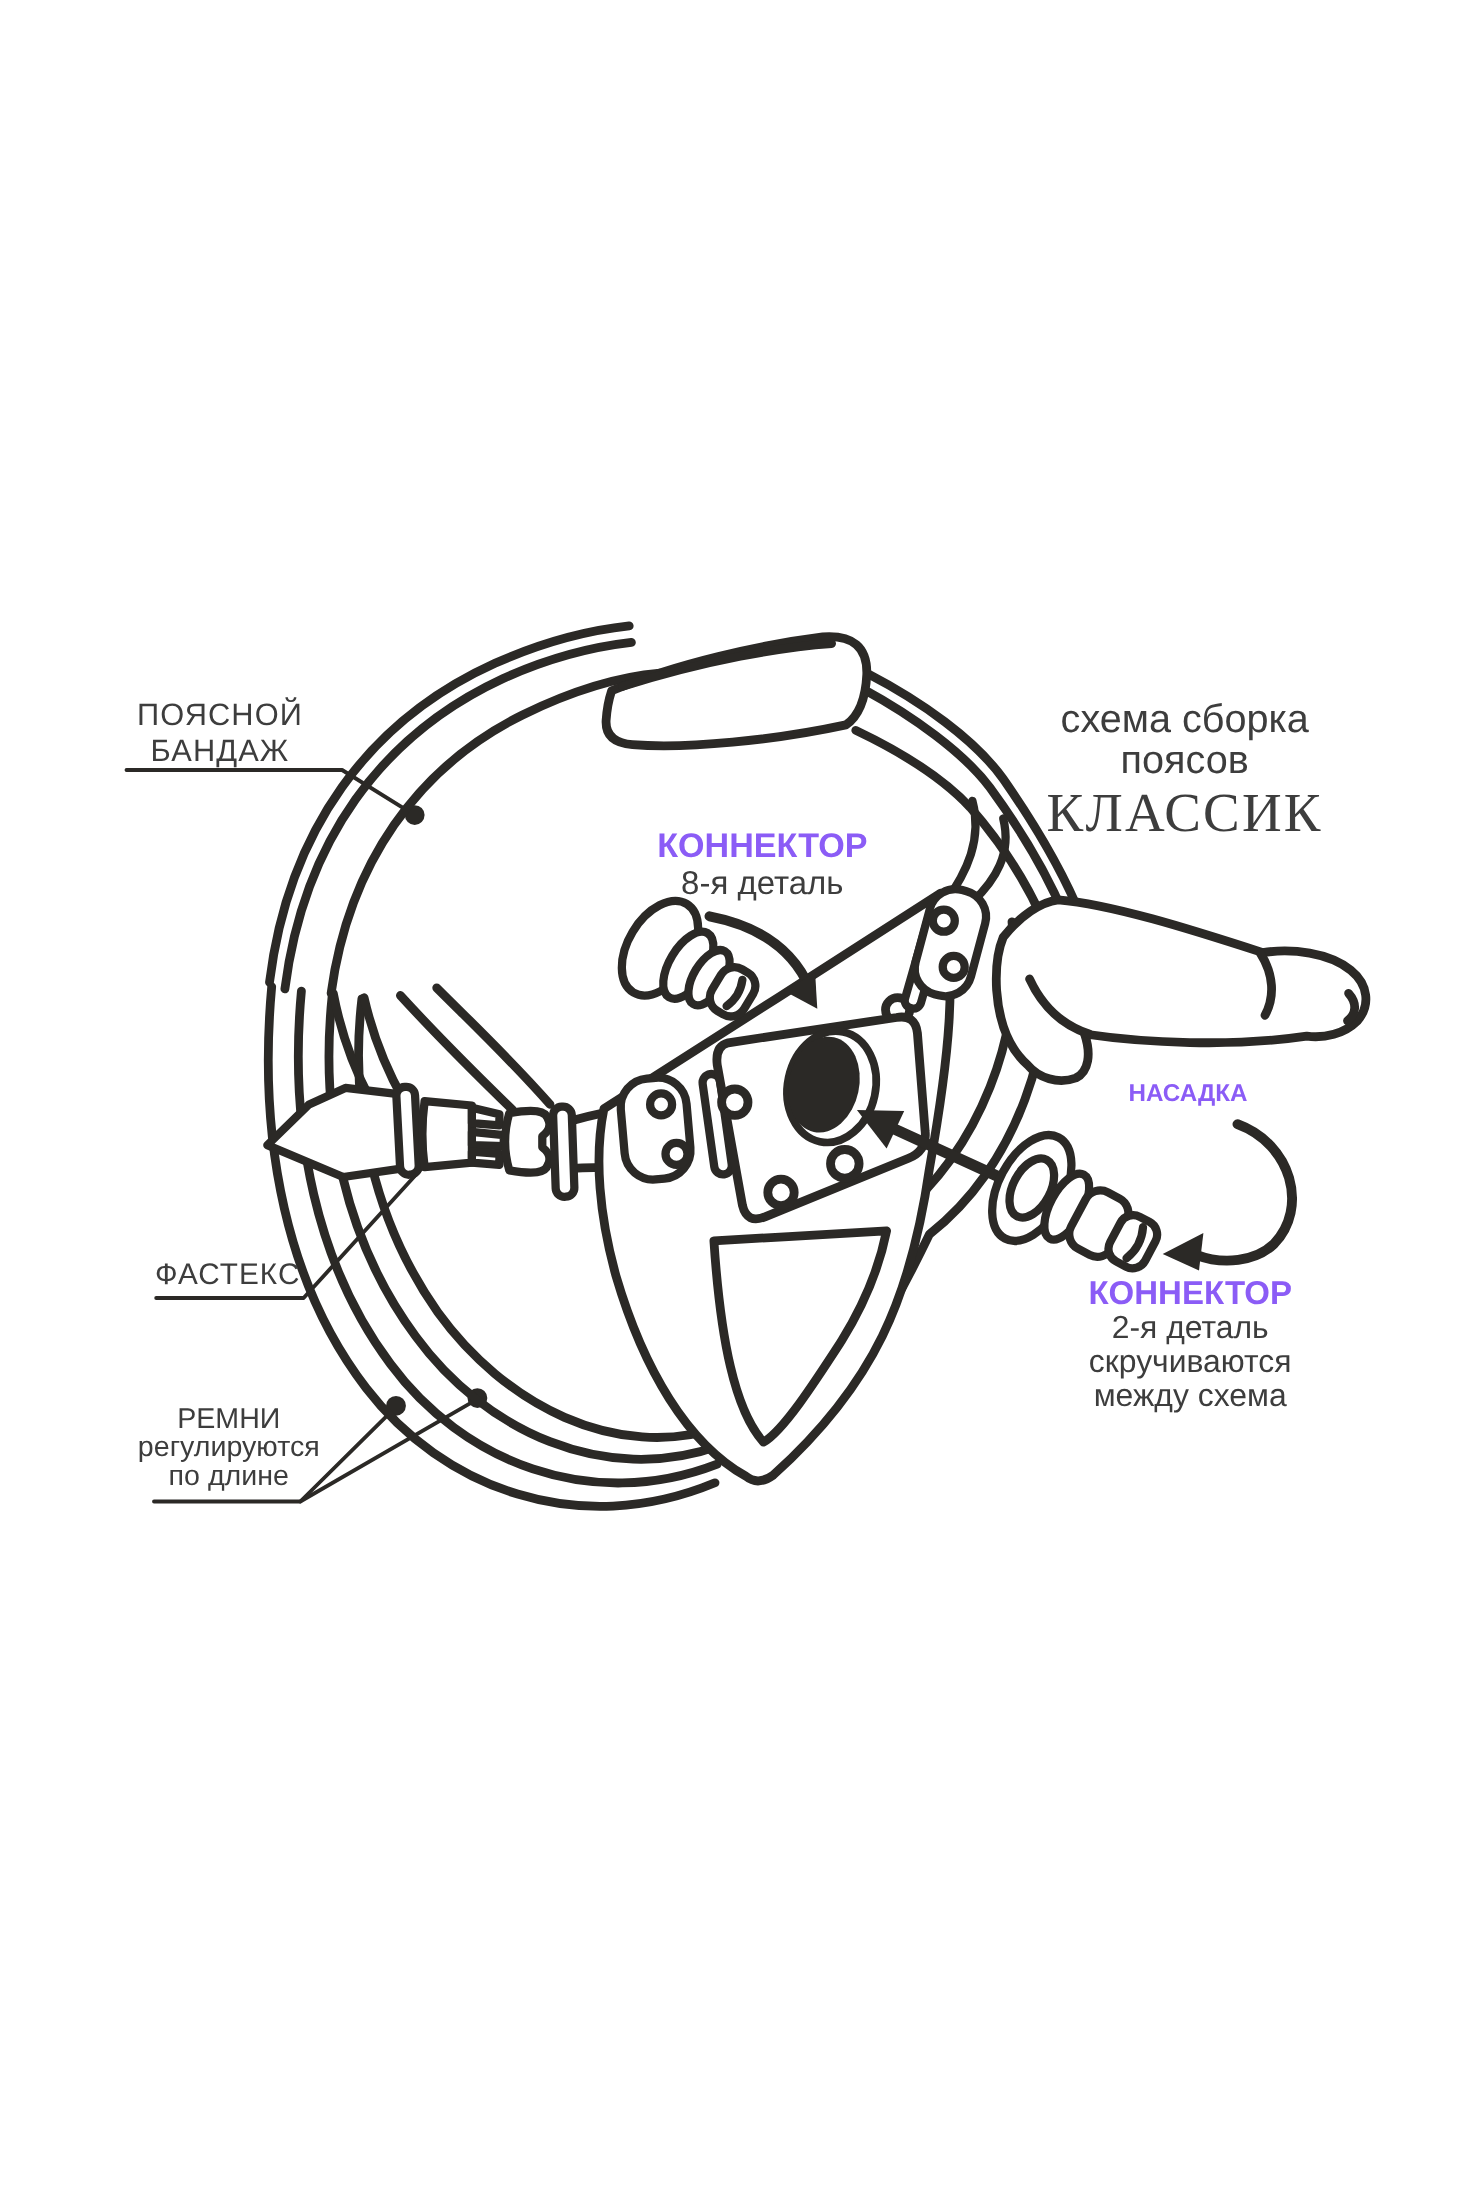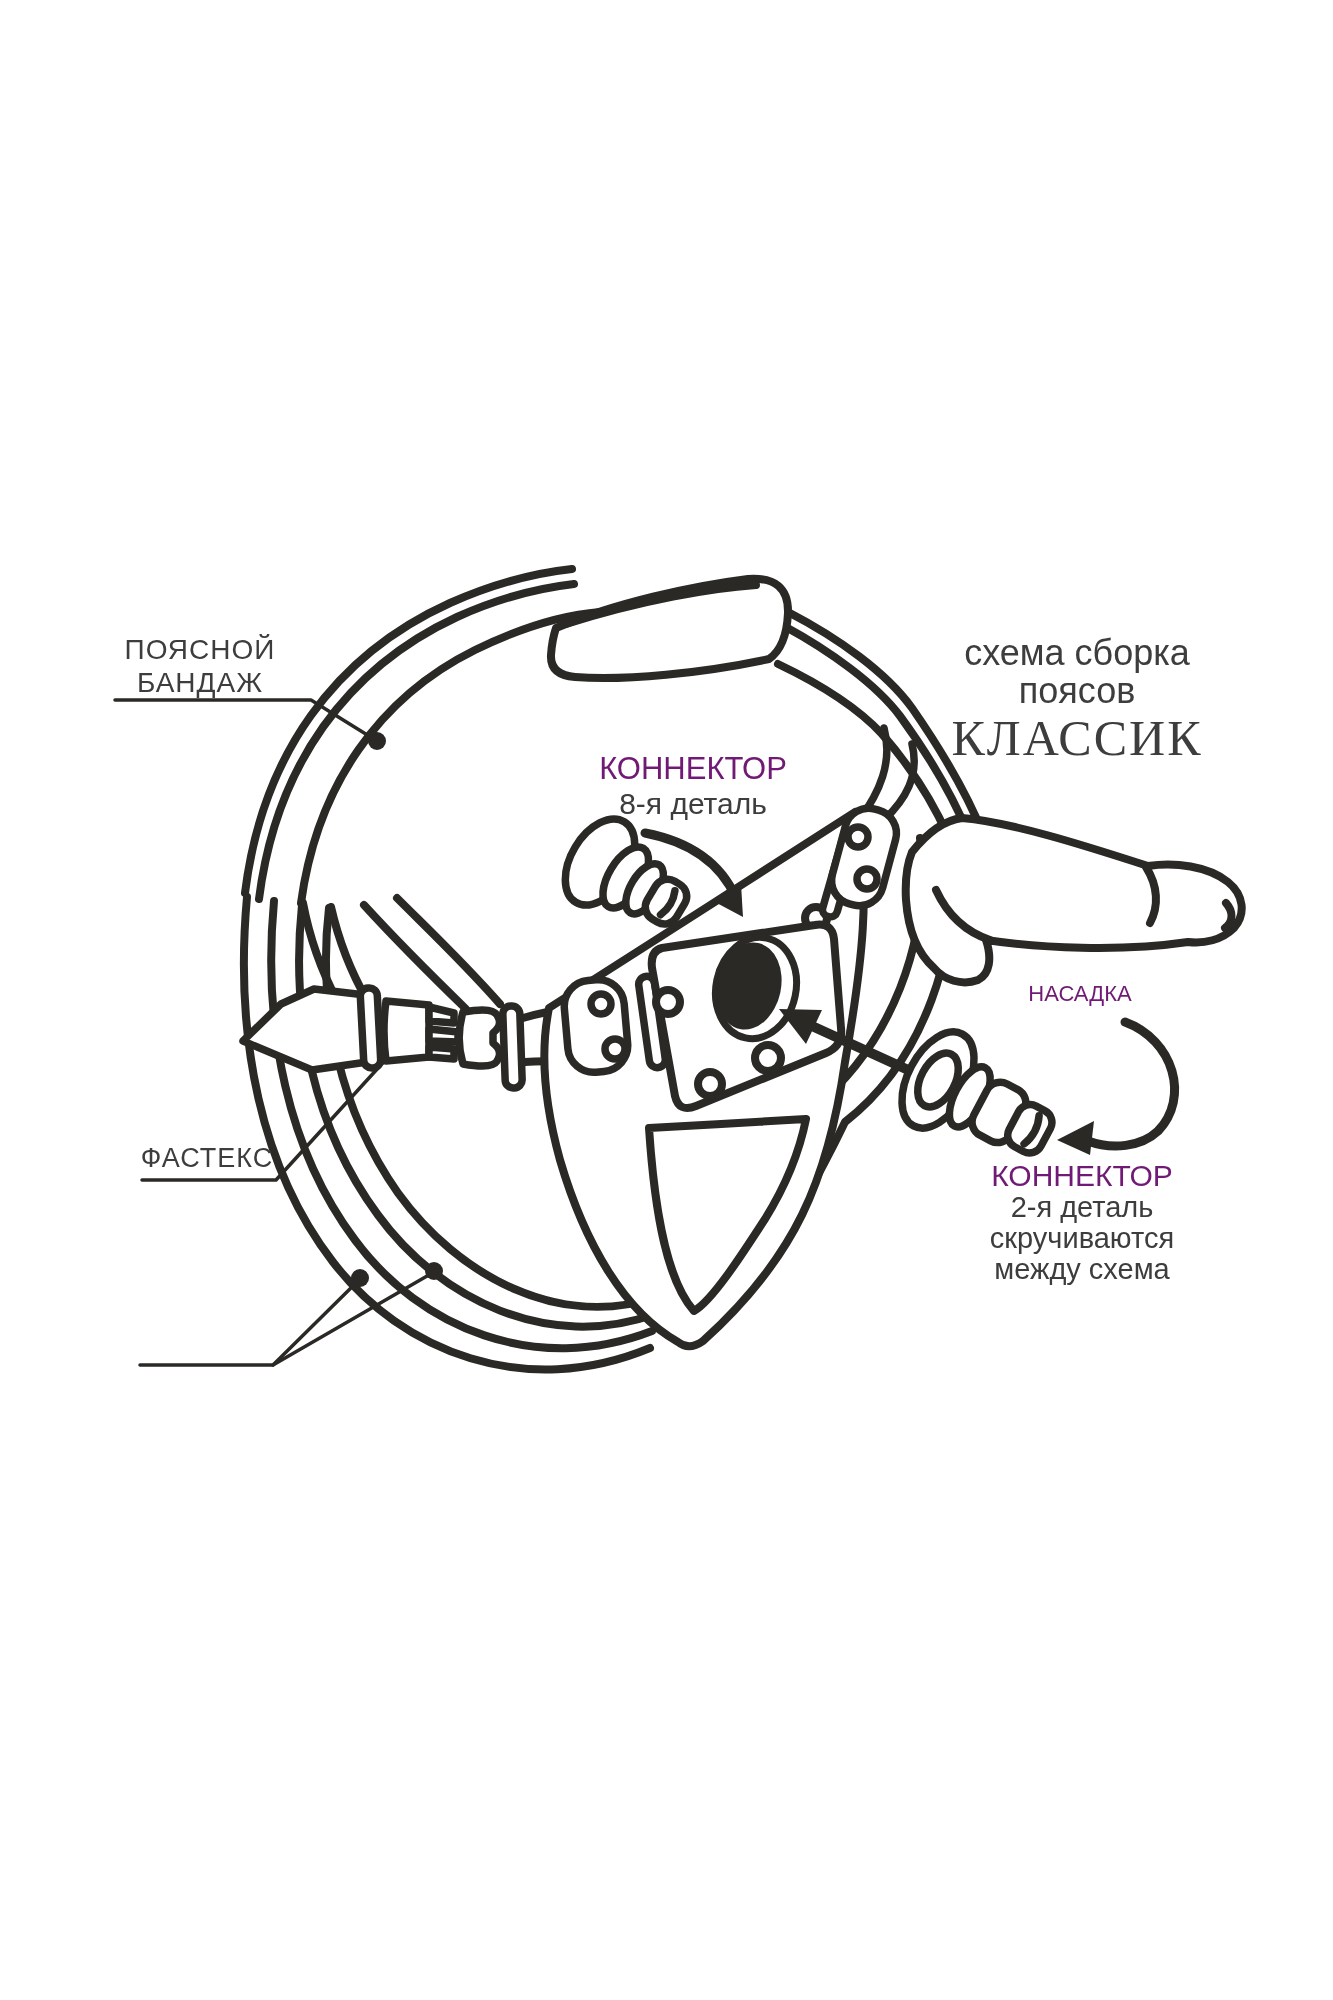--- a/index.html
+++ b/index.html
@@ -1,20 +1,20 @@
 <!DOCTYPE html>
 <html><head>
 <meta charset="utf-8">
 <style>
   html,body{margin:0;padding:0;background:#fff;}
   .stage{position:relative;width:1333px;height:2000px;background:#fff;overflow:hidden;
          font-family:"Liberation Sans",sans-serif;padding-left:24px;}
   .stage svg{position:absolute;left:0;top:0;}
   .lbl{position:absolute;color:#3d3d3d;text-align:center;line-height:1.15;}
-  .lbl .b{font-weight:normal;color:#701a75;}
+  .lbl .b{font-weight:bold;color:#8b5cf6;}
   .lbl-waistband{left:98px;top:633px;width:204px;font-size:28px;line-height:33px;letter-spacing:1px;}
   .lbl-title{left:892px;top:634px;width:370px;font-size:36px;line-height:38px;}
   .lbl-title .big{font-size:50px;line-height:56px;letter-spacing:2px;display:block;font-family:Liberation Serif, serif;}
   .lbl-conn1{left:543px;top:751px;width:300px;font-size:30px;line-height:35px;}
   .lbl-conn1 .b{font-size:31px;}
   .lbl-nasadka{left:930px;top:981px;width:300px;font-size:22px;}
   .lbl-conn2{left:932px;top:1159px;width:300px;font-size:29px;line-height:31px;}
   .lbl-conn2 .b{font-size:30px;line-height:33px;}
   .lbl-fastex{left:117px;top:1143px;width:180px;font-size:27px;letter-spacing:1px;}
   .lbl-remni{left:100px;top:1276px;width:216px;font-size:26px;line-height:26px;}
@@ -182,14 +182,19 @@
     <div class="b">КОННЕКТОР</div>
     <div>2-я деталь</div>
     <div>скручиваются</div>
     <div>между схема</div>
   </div>
 
   <div class="lbl lbl-fastex">
     <div>ФАСТЕКС</div>
   </div>
 
+  <div class="lbl lbl-remni">
+    <div>РЕМНИ</div>
+    <div>регулируются</div>
+    <div>по длине</div>
+  </div>
 
 </div>
 
 </body></html>

